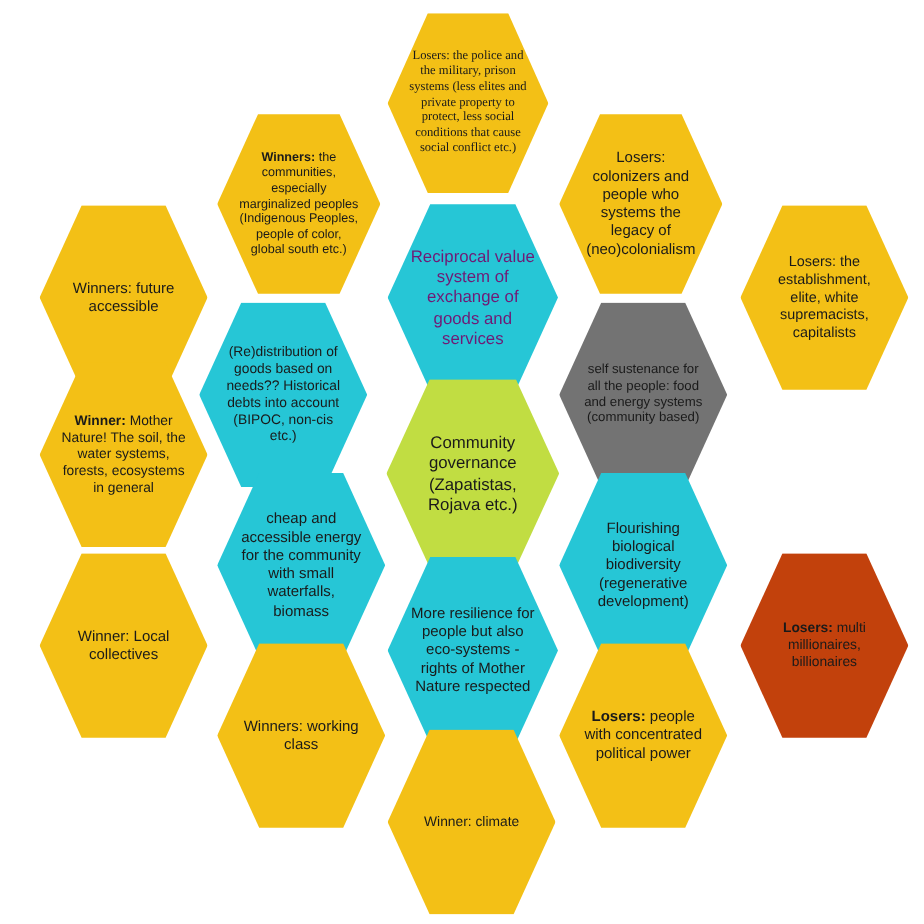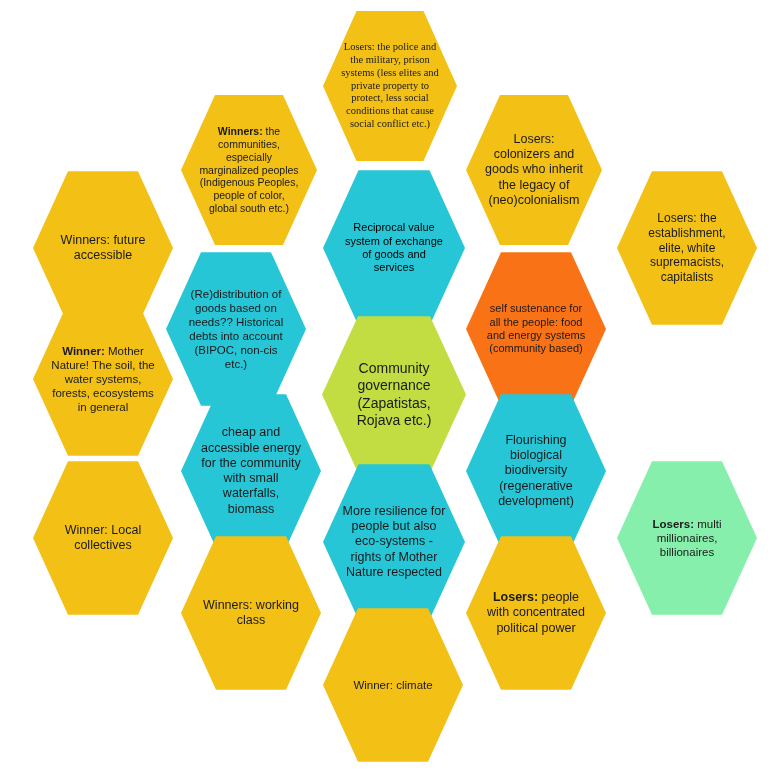--- a/index.html
+++ b/index.html
@@ -41,56 +41,56 @@
 <body>
 
 <div id="stage">
     <div class="hex c-yellow" style="left: 323px; top: 8px; width: 134px; height: 156px; font-size: 10.5px; background: rgb(243, 192, 22); color: rgb(26, 26, 26); font-family: Liberation Serif, serif;">
       <span class="txt">Losers: the police and the military, prison systems (less elites and private property to protect, less social conditions that cause social conflict etc.)</span>
     </div>
     <div class="hex c-yellow" style="left: 181px; top: 92px; width: 136px; height: 156px; font-size: 10.5px; background: rgb(243, 192, 22); color: rgb(26, 26, 26);">
       <span class="txt"><b>Winners:</b><span> the communities, especially marginalized peoples (Indigenous Peoples, people of color, global south etc.)</span></span>
     </div>
     <div class="hex c-yellow" style="left: 466px; top: 92px; width: 136px; height: 156px; font-size: 12.5px; background: rgb(243, 192, 22); color: rgb(26, 26, 26);">
-      <span class="txt">Losers: colonizers and goods who inherit the legacy of (neo)colonialism</span>
+      <span class="txt">Losers: colonizers and people who systems the legacy of (neo)colonialism</span>
     </div>
     <div class="hex c-yellow" style="left: 33px; top: 168px; width: 140px; height: 160px; font-size: 12.5px; background: rgb(243, 192, 22); color: rgb(26, 26, 26);">
       <span class="txt">Winners: future accessible</span>
     </div>
-    <div class="hex c-cyan" style="left: 323px; top: 167px; width: 142px; height: 162px; font-size: 11px; background: rgb(38, 198, 214); color: #000000;">
+    <div class="hex c-cyan" style="left: 323px; top: 167px; width: 142px; height: 162px; font-size: 14px; background: rgb(38, 198, 214); color: #701a75;">
       <span class="txt">Reciprocal value system of exchange of goods and services</span>
     </div>
     <div class="hex c-yellow" style="left: 617px; top: 168px; width: 140px; height: 160px; font-size: 12px; background: rgb(243, 192, 22); color: rgb(26, 26, 26);">
       <span class="txt">Losers: the establishment, elite, white supremacists, capitalists</span>
     </div>
     <div class="hex c-cyan" style="left: 166px; top: 249px; width: 140px; height: 160px; font-size: 11.5px; background: rgb(38, 198, 214); color: rgb(26, 26, 26);">
       <span class="txt">(Re)distribution of goods based on needs?? Historical debts into account (BIPOC, non-cis etc.)</span>
     </div>
-    <div class="hex c-cyan" style="left: 466px; top: 249px; width: 140px; height: 160px; font-size: 11px; background: #f97316; color: rgb(26, 26, 26);">
+    <div class="hex c-cyan" style="left: 466px; top: 249px; width: 140px; height: 160px; font-size: 11px; background: #737373; color: rgb(26, 26, 26);">
       <span class="txt">self sustenance for all the people: food and energy systems (community based)</span>
     </div>
     <div class="hex c-yellow" style="left: 33px; top: 299px; width: 140px; height: 160px; font-size: 11.5px; background: rgb(243, 192, 22); color: rgb(26, 26, 26);">
       <span class="txt"><b>Winner:</b><span> Mother Nature! The soil, the water systems, forests, ecosystems in general</span></span>
     </div>
     <div class="hex c-green" style="left: 322px; top: 313px; width: 144px; height: 163px; font-size: 14px; background: rgb(193, 221, 66); color: rgb(26, 26, 26);">
       <span class="txt">Community governance (Zapatistas, Rojava etc.)</span>
     </div>
     <div class="hex c-cyan" style="left: 181px; top: 391px; width: 140px; height: 160px; font-size: 12.5px; background: rgb(38, 198, 214); color: rgb(26, 26, 26);">
       <span class="txt">cheap and accessible energy for the community with small waterfalls, biomass</span>
     </div>
     <div class="hex c-cyan" style="left: 466px; top: 391px; width: 140px; height: 160px; font-size: 12.5px; background: rgb(38, 198, 214); color: rgb(26, 26, 26);">
       <span class="txt">Flourishing biological biodiversity (regenerative development)</span>
     </div>
     <div class="hex c-yellow" style="left: 33px; top: 458px; width: 140px; height: 160px; font-size: 12.5px; background: rgb(243, 192, 22); color: rgb(26, 26, 26);">
       <span class="txt">Winner: Local collectives</span>
     </div>
     <div class="hex c-cyan" style="left: 323px; top: 461px; width: 142px; height: 162px; font-size: 12.5px; background: rgb(38, 198, 214); color: rgb(26, 26, 26);">
       <span class="txt">More resilience for people but also eco-systems - rights of Mother Nature respected</span>
     </div>
-    <div class="hex c-yellow" style="left: 617px; top: 458px; width: 140px; height: 160px; font-size: 11.5px; background: #86efac; color: rgb(26, 26, 26);">
+    <div class="hex c-yellow" style="left: 617px; top: 458px; width: 140px; height: 160px; font-size: 11.5px; background: #c2410c; color: rgb(26, 26, 26);">
       <span class="txt"><b>Losers:</b><span> multi millionaires, billionaires</span></span>
     </div>
     <div class="hex c-yellow" style="left: 181px; top: 533px; width: 140px; height: 160px; font-size: 12.5px; background: rgb(243, 192, 22); color: rgb(26, 26, 26);">
       <span class="txt">Winners: working class</span>
     </div>
     <div class="hex c-yellow" style="left: 466px; top: 533px; width: 140px; height: 160px; font-size: 12.5px; background: rgb(243, 192, 22); color: rgb(26, 26, 26);">
       <span class="txt"><b>Losers:</b><span> people with concentrated political power</span></span>
     </div>
     <div class="hex c-yellow" style="left: 323px; top: 605px; width: 140px; height: 160px; font-size: 11.5px; background: rgb(243, 192, 22); color: rgb(26, 26, 26);">
       <span class="txt">Winner: climate</span>

